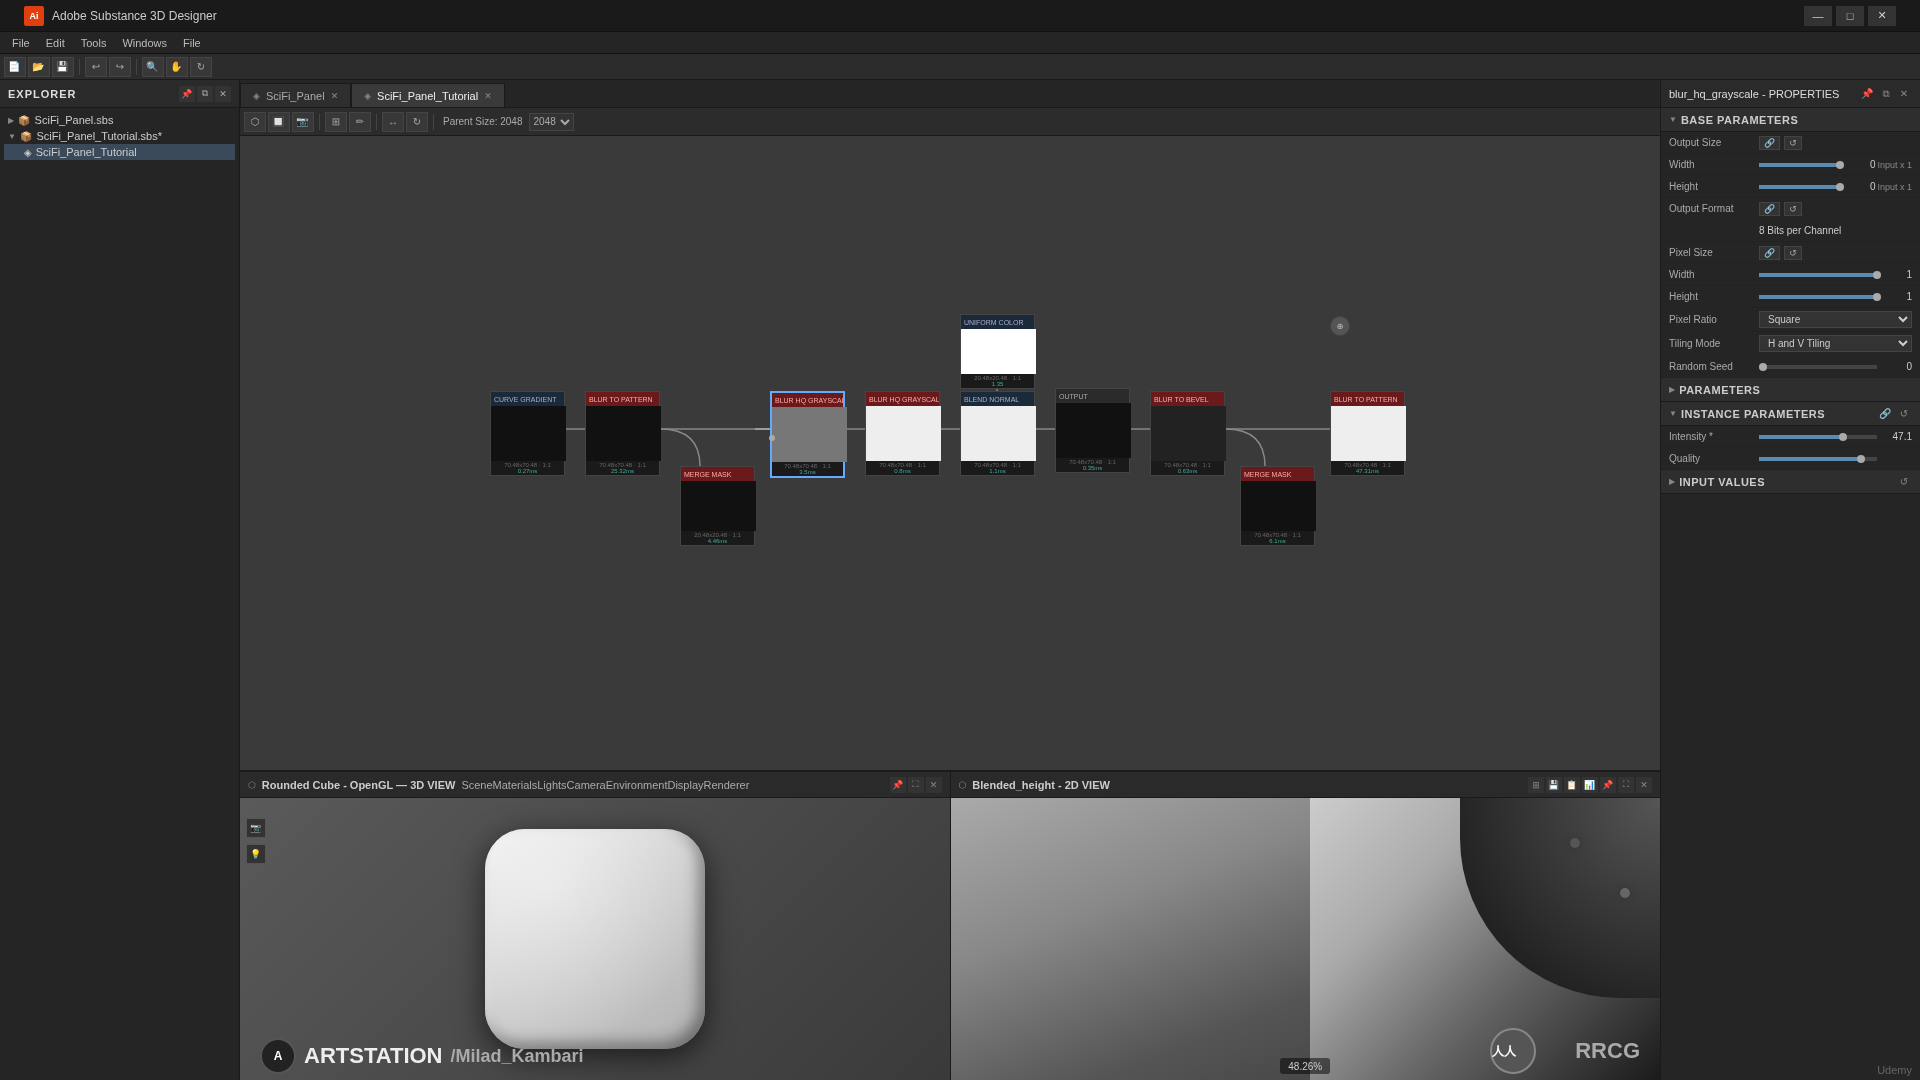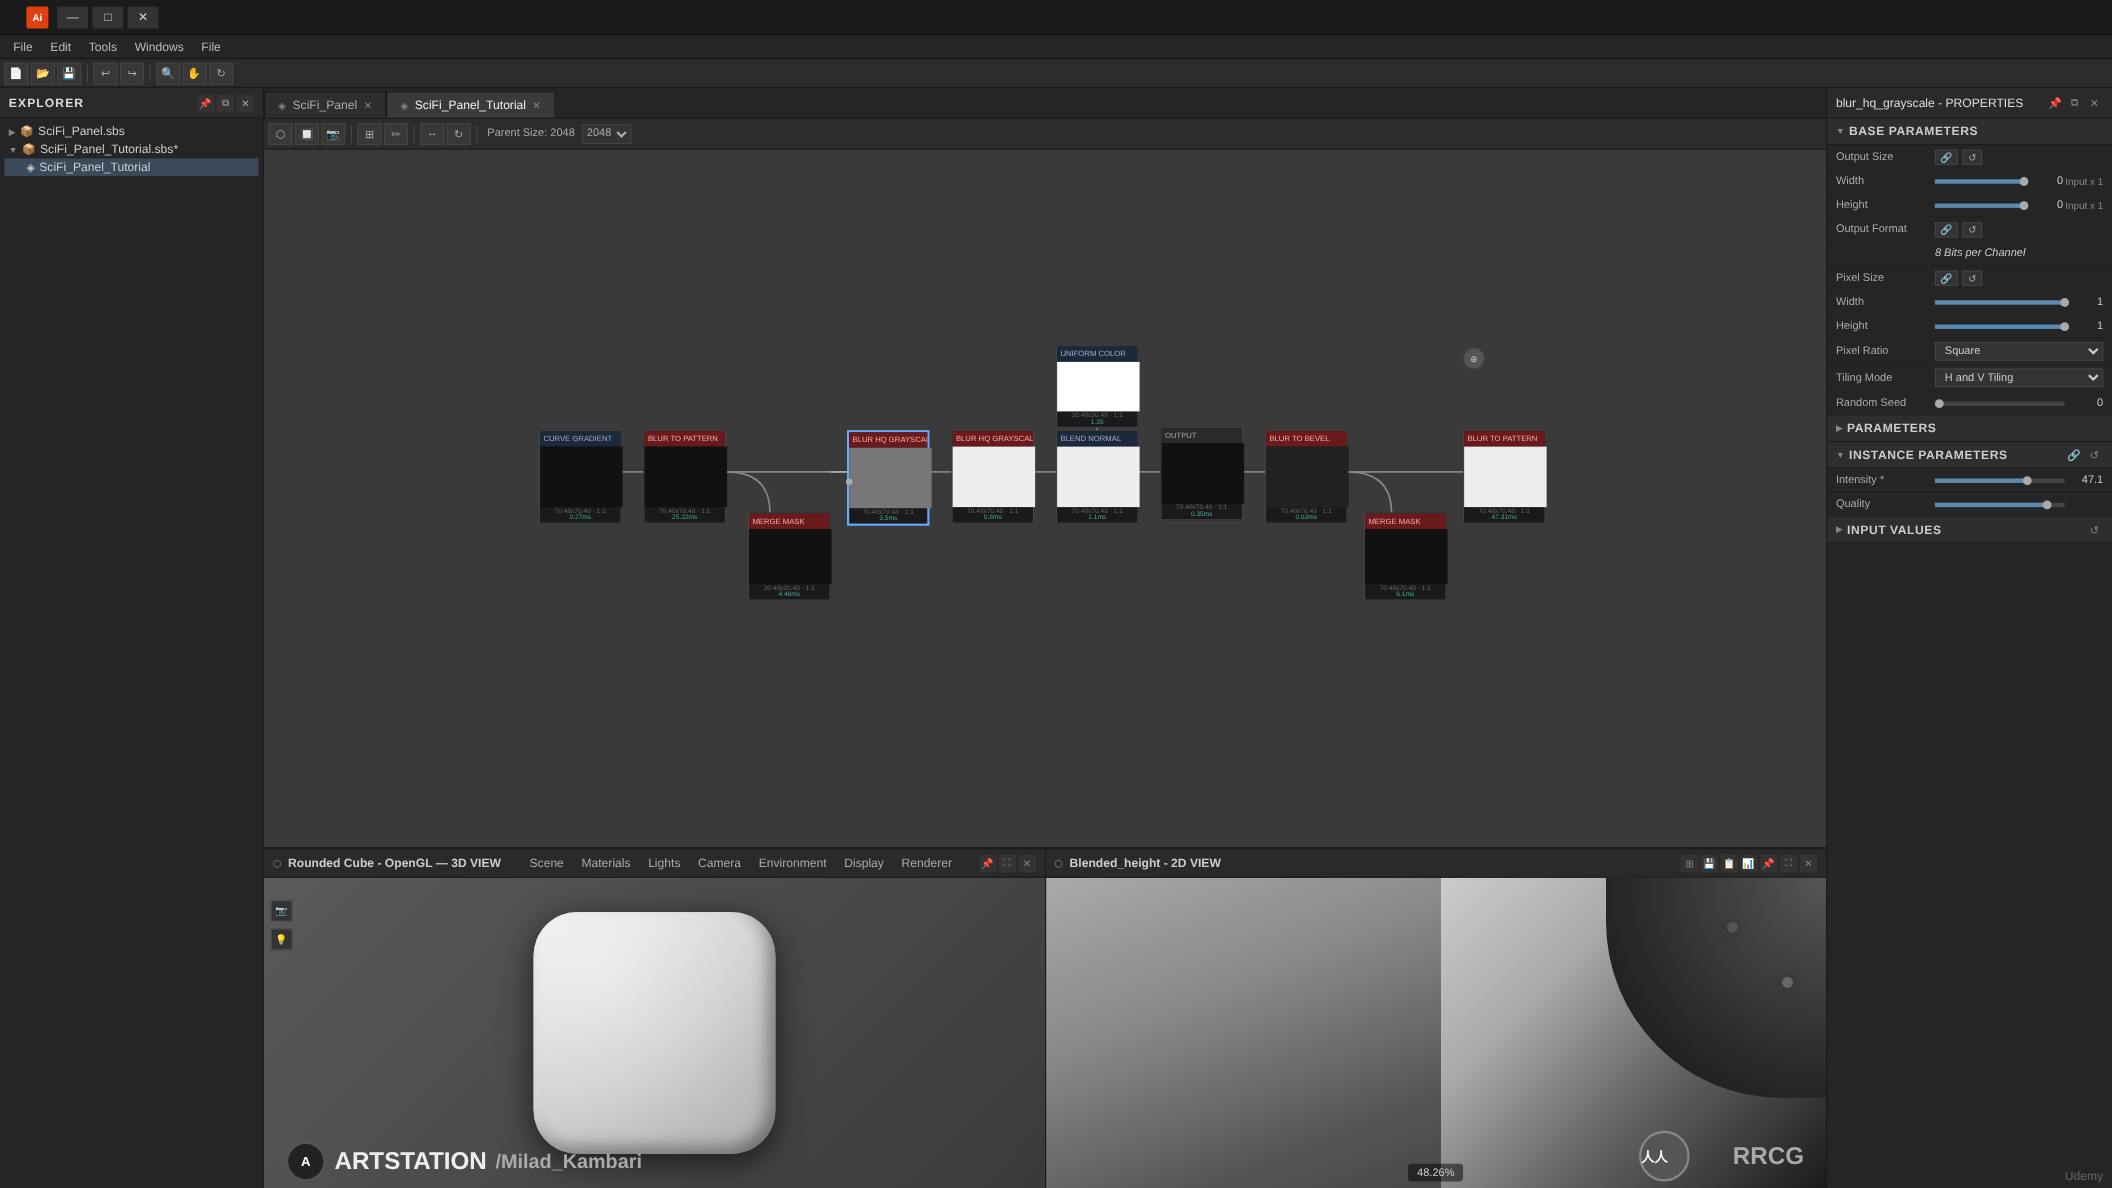--- a/index.html
+++ b/index.html
@@ -81,21 +81,21 @@
       flex: 1; background: #1e1e1e; position: relative;
       border-right: 1px solid #1a1a1a;
     }
     #viewport-2d { flex: 1; background: #1e1e1e; position: relative; }
 
     .viewport-header {
       height: 26px; background: #2a2a2a; display: flex; align-items: center;
       padding: 0 8px; gap: 6px; border-bottom: 1px solid #1a1a1a;
     }
     .viewport-title { font-size: 11px; color: #ccc; font-weight: bold; }
-    .viewport-menu { display: flex; gap: 16px; margin-left: 20px; }
+    .viewport-menu { display: flex; gap: 0; margin-left: 0; }
     .viewport-menu-item { font-size: 11px; color: #aaa; cursor: pointer; }
 
     
     #right-panel {
       width: 260px; background: #252525; border-left: 1px solid #1a1a1a;
       display: flex; flex-direction: column; overflow-y: auto;
     }
     #right-panel-header {
       height: 28px; background: #2a2a2a; display: flex; align-items: center;
       padding: 0 8px; gap: 6px; border-bottom: 1px solid #1a1a1a; justify-content: space-between;
@@ -107,21 +107,21 @@
       padding: 0 8px; gap: 4px; border-bottom: 1px solid #1a1a1a; cursor: pointer;
     }
     .section-title { font-size: 11px; color: #ccc; font-weight: bold; letter-spacing: 0.5px; }
     .section-arrow { font-size: 8px; color: #888; }
 
     .property-row {
       display: flex; align-items: center; padding: 3px 8px;
       border-bottom: 1px solid #222; min-height: 22px;
     }
     .property-label { width: 90px; font-size: 10px; color: #aaa; flex-shrink: 0; }
-    .property-value { font-size: 10px; color: #ccc; flex: 1; font-style: italic; }
+    .property-value { font-size: 10px; color: #ccc; flex: 1; }
     .property-slider-container { flex: 1; display: flex; align-items: center; gap: 4px; }
     .property-slider { flex: 1; height: 4px; background: #444; position: relative; cursor: pointer; }
     .property-slider-fill { height: 100%; background: #5a8ab0; }
     .property-slider-thumb { width: 8px; height: 8px; background: #aaa; border-radius: 50%; position: absolute; top: -2px; }
     .property-number { width: 35px; font-size: 10px; color: #ccc; text-align: right; }
 
     .dropdown-val {
       background: #333; border: 1px solid #444; padding: 1px 4px;
       font-size: 10px; color: #ccc; width: 100%;
     }
@@ -151,20 +151,21 @@
     .tab-icon { font-size: 9px; color: #888; }
 
     .viewport-controls { margin-left: auto; display: flex; gap: 2px; }
     .vc-btn { width: 16px; height: 16px; background: #333; border: none; color: #888; cursor: pointer; font-size: 9px; }
   </style>
 </head>
 <body>
 
 <div id="title-bar">
   <div id="app-icon">Ai</div>
+  <span id="title-text">Adobe Substance 3D Designer</span>
   <div id="window-controls">
     <button class="win-btn">—</button>
     <button class="win-btn">□</button>
     <button class="win-btn close">✕</button>
   </div>
 </div>
 
 <div id="menu-bar">
   <div class="menu-item">File</div>
   <div class="menu-item">Edit</div>

